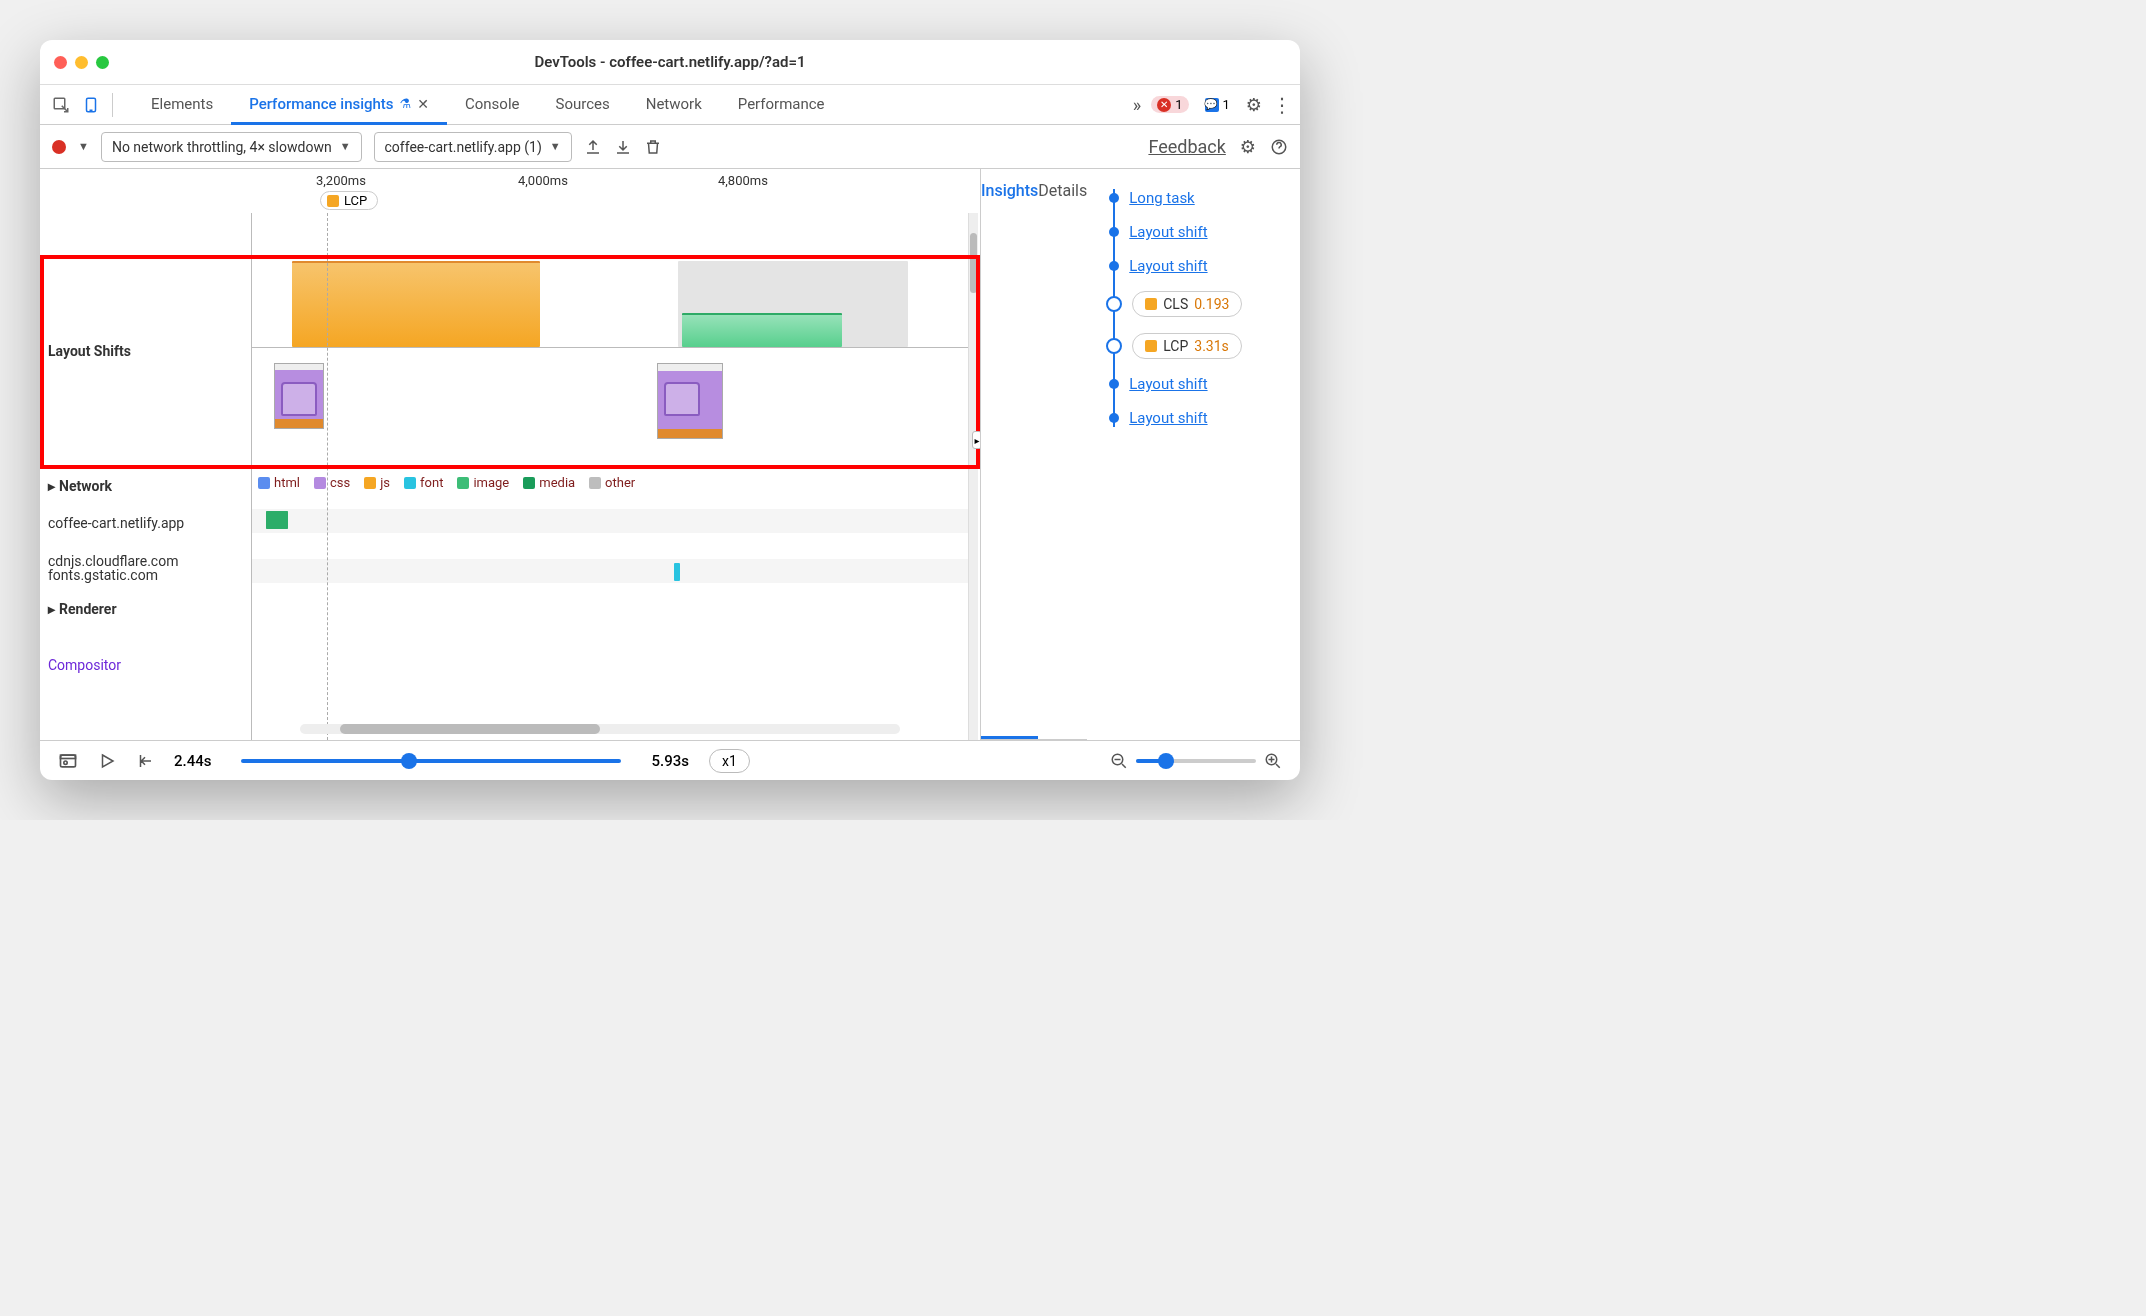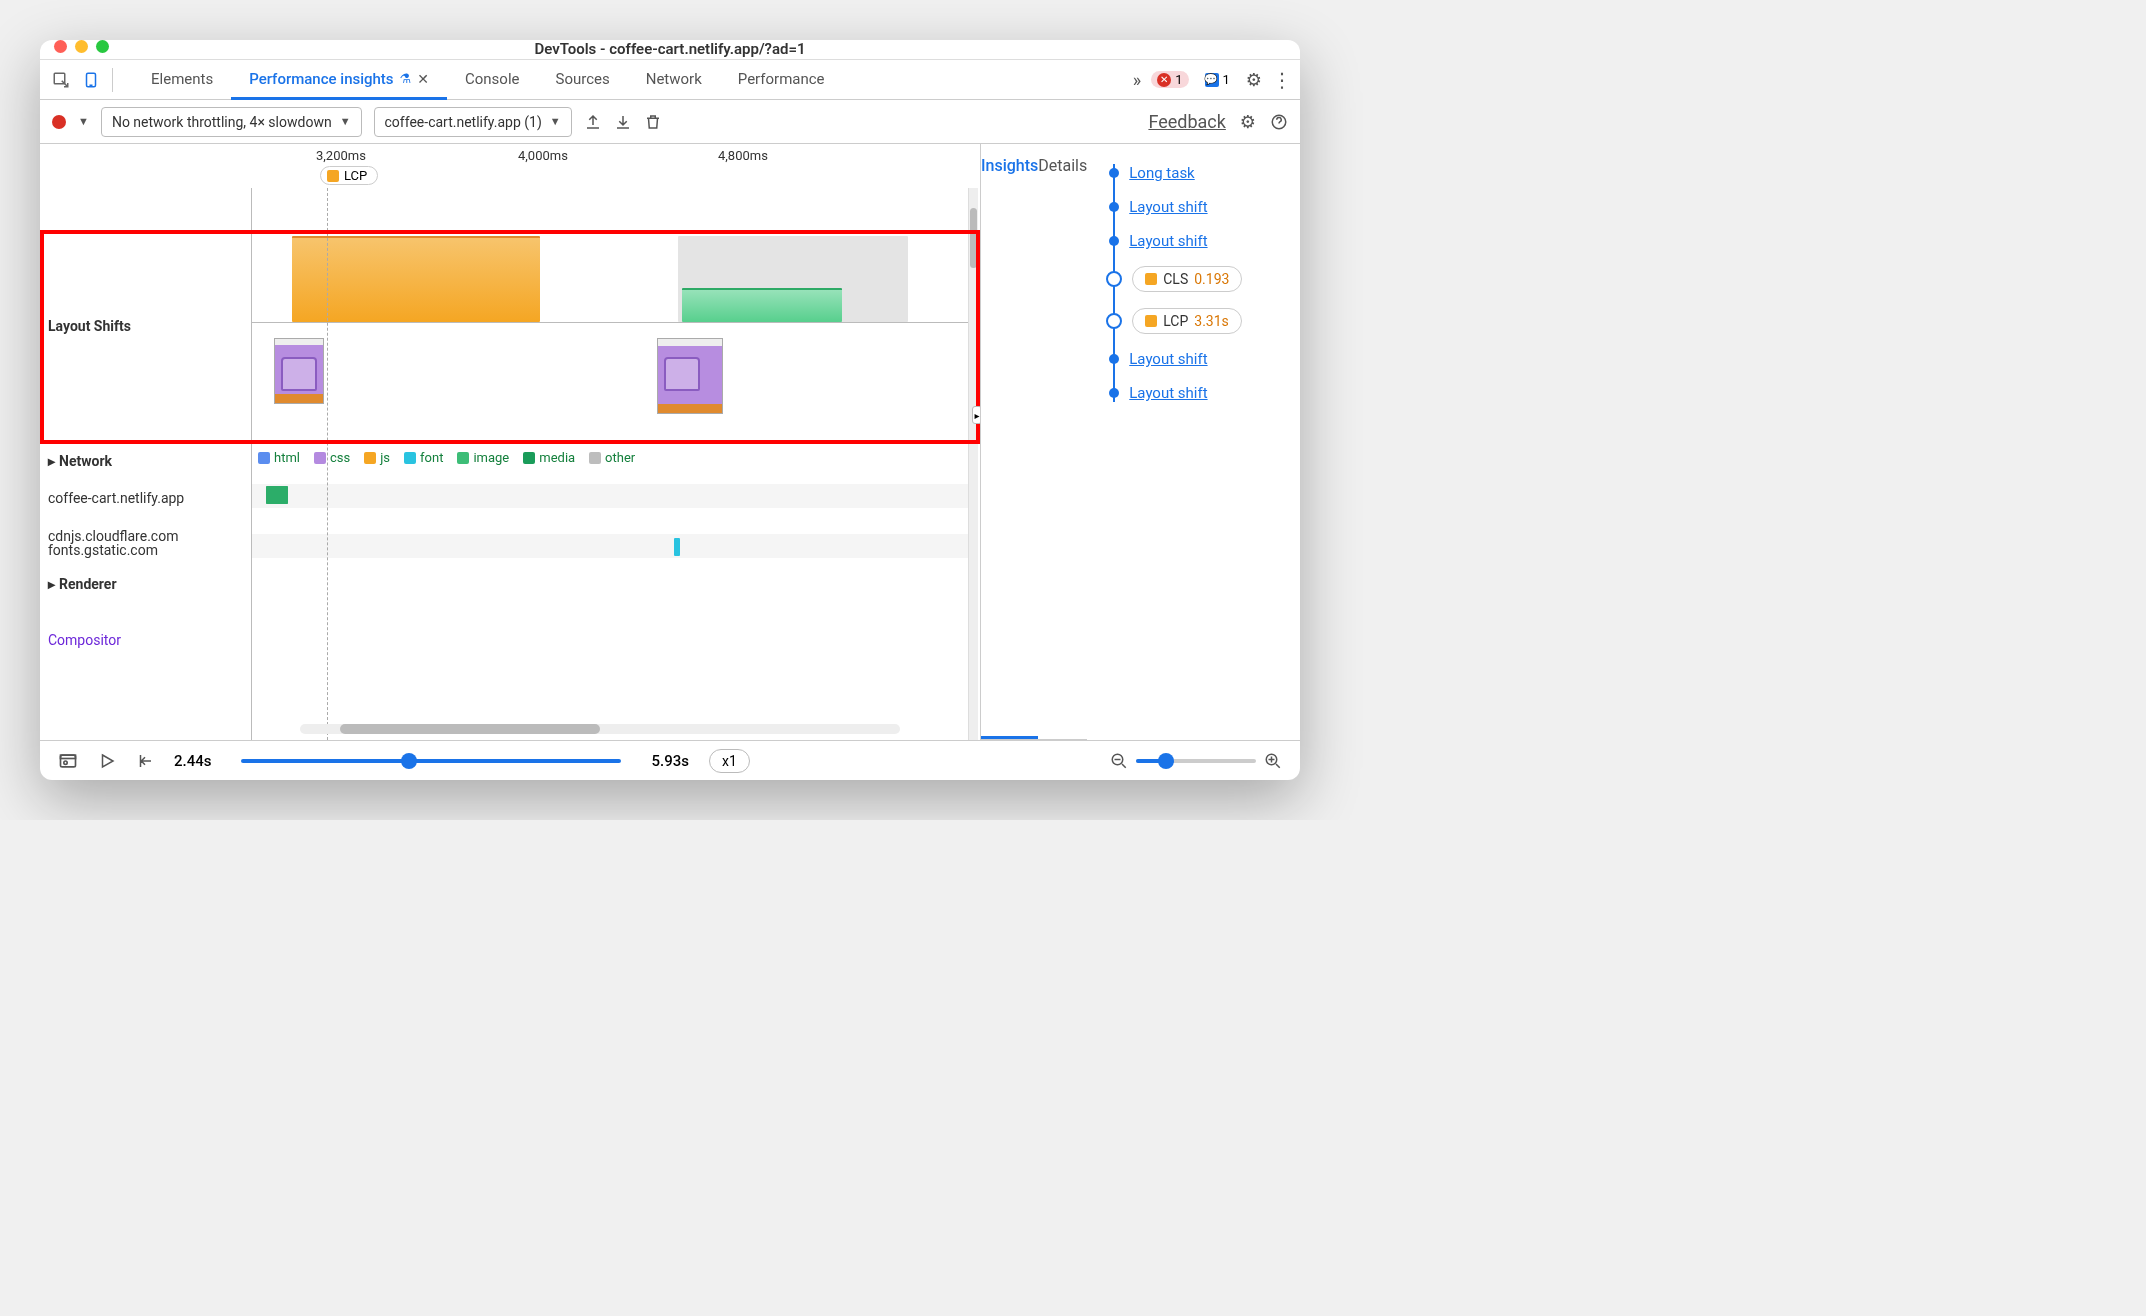--- a/index.html
+++ b/index.html
@@ -1,20 +1,20 @@
 <!DOCTYPE html>
 <html><head>
 <meta charset="utf-8">
 <style>
 * { box-sizing: border-box; margin: 0; padding: 0; font-family: -apple-system, BlinkMacSystemFont, "Segoe UI", Roboto, sans-serif; }
 body { background: #f0f0f0; padding: 40px; }
 .window { width: 1260px; height: 740px; background: #fff; border-radius: 12px; box-shadow: 0 20px 60px rgba(0,0,0,0.3); overflow: hidden; display: flex; flex-direction: column; position: relative; }
 
 
-.titlebar { height: 20px; display: flex; align-items: flex-start; padding: 0 14px; position: relative; border-bottom: 1px solid #ddd; }
+.titlebar { height: 45px; display: flex; align-items: center; padding: 0 14px; position: relative; border-bottom: 1px solid #ddd; }
 .traffic { display: flex; gap: 8px; }
 .traffic span { width: 13px; height: 13px; border-radius: 50%; }
 .t-close { background: #ff5f57; }
 .t-min { background: #ffbd2e; }
 .t-max { background: #28c840; }
 .win-title { position: absolute; left: 0; right: 0; text-align: center; font-weight: 600; font-size: 15px; color: #333; }
 
 
 .tabs-row { height: 40px; display: flex; align-items: center; border-bottom: 1px solid #ccc; padding: 0 8px; gap: 4px; }
 .tool-icon { width: 26px; height: 26px; display: inline-flex; align-items: center; justify-content: center; color: #666; }
@@ -65,21 +65,21 @@
 .bar { position: absolute; border-radius: 1px; }
 .thumb { position: absolute; width: 50px; height: 66px; border: 1px solid #aaa; background: linear-gradient(#eee 0 10%, #b78de0 10% 100%); }
 .thumb::after { content: ""; position: absolute; left: 6px; top: 18px; width: 32px; height: 30px; border: 2px solid #8a5cc0; border-radius: 4px 4px 2px 2px; background: #cdb0e8; }
 .thumb::before { content: ""; position: absolute; left: 0; right: 0; bottom: 0; height: 9px; background: #e08a2e; }
 
 
 .vscroll { position: absolute; right: 2px; top: 0; bottom: 0; width: 10px; background: #eee; border-left: 1px solid #ddd; z-index:3; }
 .vscroll .th { position:absolute; left:1px; right:1px; top:20px; height:60px; background:#bbb; border-radius:4px;}
 
 
-.legend-row { position: absolute; left: 222px; display: flex; align-items: center; gap: 14px; font-size: 13px; color: #15803d; }
+.legend-row { position: absolute; left: 222px; display: flex; align-items: center; gap: 14px; font-size: 13px; color: #7f1d1d; }
 .lg { display: flex; align-items: center; gap: 4px; }
 .lg .sq { width: 12px; height: 12px; border-radius: 2px; }
 
 
 .hscroll { position: absolute; left: 260px; right: 80px; bottom: 28px; height: 10px; background: #eee; border-radius: 5px; }
 .hscroll .th { position: absolute; left: 40px; width: 260px; top: 0; bottom: 0; background: #bbb; border-radius: 5px; }
 
 
 .bottom { height: 40px; border-top: 1px solid #ccc; display: flex; align-items: center; padding: 0 18px; gap: 20px; }
 .bottom .tb-icon { font-size: 18px; color:#555; }

